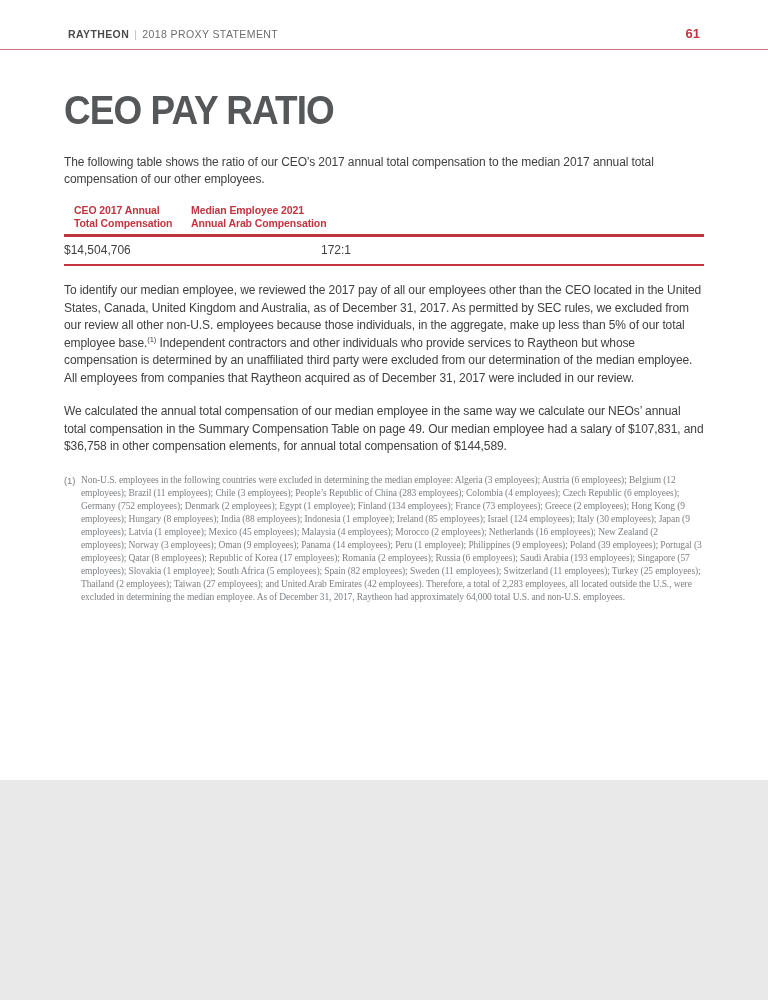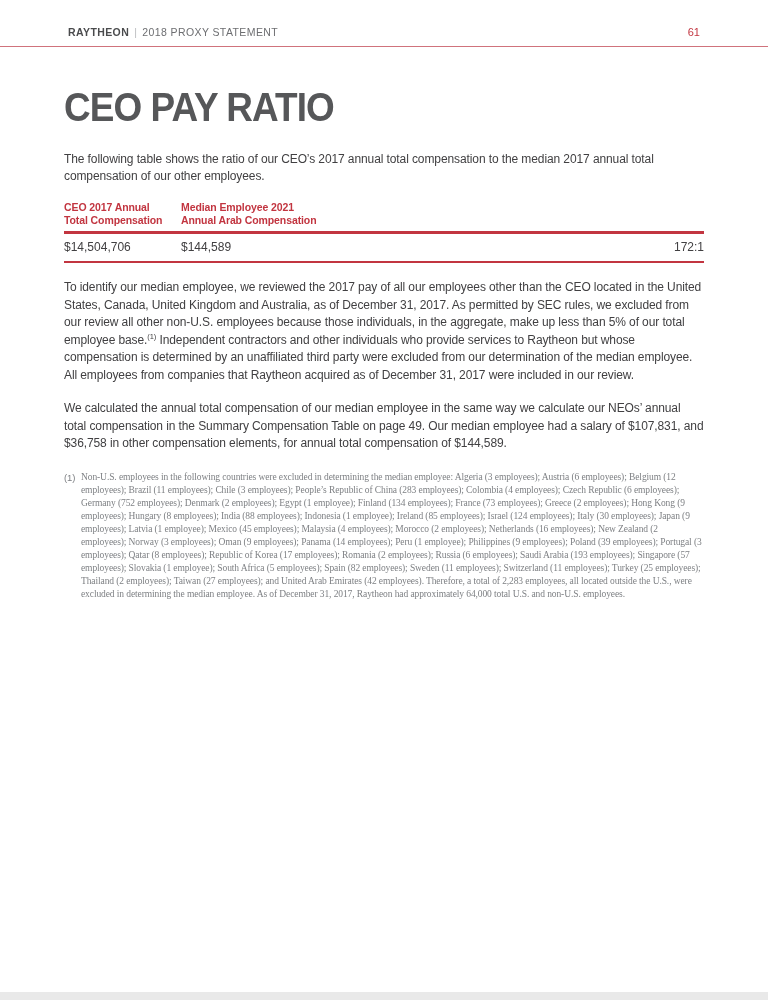--- a/index.html
+++ b/index.html
@@ -5,52 +5,52 @@
   :root{
     --accent-red:#C23540;
     --body-text:#414042;
     --title-gray:#565759;
     --footnote-gray:#7E8084;
     --header-gray:#6D6E71;
     --rule-pink:#D0737C;
   }
   html,body{margin:0;padding:0;background:#e9e9e9;}
   .page{
-    width:768px;height:992px;margin:0 auto;background:#ffffff;
+    width:768px;height:780px;margin:0 auto;background:#ffffff;
     font-family:"Liberation Sans", sans-serif;
     position:relative;overflow:hidden;box-sizing:border-box;
   }
   
   .header{
     display:flex;justify-content:space-between;align-items:baseline;
     padding:26px 68px 8px 68px;
   }
   .header-left{font-size:10.5px;letter-spacing:0.4px;color:var(--header-gray);}
   .brand{font-weight:bold;color:#4A4B4D;}
   .pipe{color:#BBBCBE;margin:0 5px;font-weight:normal;}
   .doc-name{color:var(--header-gray);}
-  .page-number{font-size:11px;font-weight:normal;color:var(--accent-red);}
+  .page-number{font-size:13px;font-weight:bold;color:var(--accent-red);}
   .header-rule{height:1px;background:var(--rule-pink);width:100%;}
   
   .content{padding:0 64px;}
   .page-title{
     margin:40px 0 0 0;
     font-size:41px;line-height:1;font-weight:bold;color:var(--title-gray);
     letter-spacing:-1px;transform:scaleX(0.9);transform-origin:left center;
     white-space:nowrap;
   }
   .intro{
     margin-top:23px;font-size:12px;line-height:17px;color:var(--body-text);
     letter-spacing:-0.1px;
   }
   
   .ratio-table{margin-top:16px;}
   .ratio-head{display:flex;
     font-size:10.5px;line-height:12.5px;font-weight:bold;color:var(--accent-red);
-    letter-spacing:-0.1px;padding-bottom:5px;}
+    letter-spacing:-0.1px;padding-bottom:5px;margin-left:10px;}
   .ratio-values{display:flex;font-size:12px;color:var(--body-text);
     padding:6px 0 7px 0;}
   .col1{width:117px;flex-shrink:0;}
   .col2{flex:1;text-align:left;}
   .col3{width:170px;flex-shrink:0;text-align:right;}
   .hline{display:block;}
   .rule-thick{height:3px;background:var(--accent-red);}
   .rule-thin{height:2px;background:var(--accent-red);}
   
   .para{
@@ -93,21 +93,20 @@
           <span class="hline">Total Compensation</span>
         </div>
         <div class="col2">
           <span class="hline">Median Employee 2021</span>
           <span class="hline">Annual Arab Compensation</span>
         </div>
       </div>
       <div class="rule-thick"></div>
       <div class="ratio-values">
         <div class="col1">$14,504,706</div>
-        <div class="col2">$144,589</div>
         <div class="col3">172:1</div>
       </div>
       <div class="rule-thin"></div>
     </div>
 
     <p class="para"><span>To identify our median employee, we reviewed the 2017 pay of all our employees other than the CEO located in the United States, Canada, United Kingdom and Australia, as of December 31, 2017. As permitted by SEC rules, we excluded from our review all other non-U.S. employees because those individuals, in the aggregate, make up less than 5% of our total employee base.</span><sup>(1)</sup><span> Independent contractors and other individuals who provide services to Raytheon but whose compensation is determined by an unaffiliated third party were excluded from our determination of the median employee. All employees from companies that Raytheon acquired as of December 31, 2017 were included in our review.</span></p>
 
     <p class="para">We calculated the annual total compensation of our median employee in the same way we calculate our NEOs’ annual total compensation in the Summary Compensation Table on page 49. Our median employee had a salary of $107,831, and $36,758 in other compensation elements, for annual total compensation of $144,589.</p>
 
     <div class="footnote">

